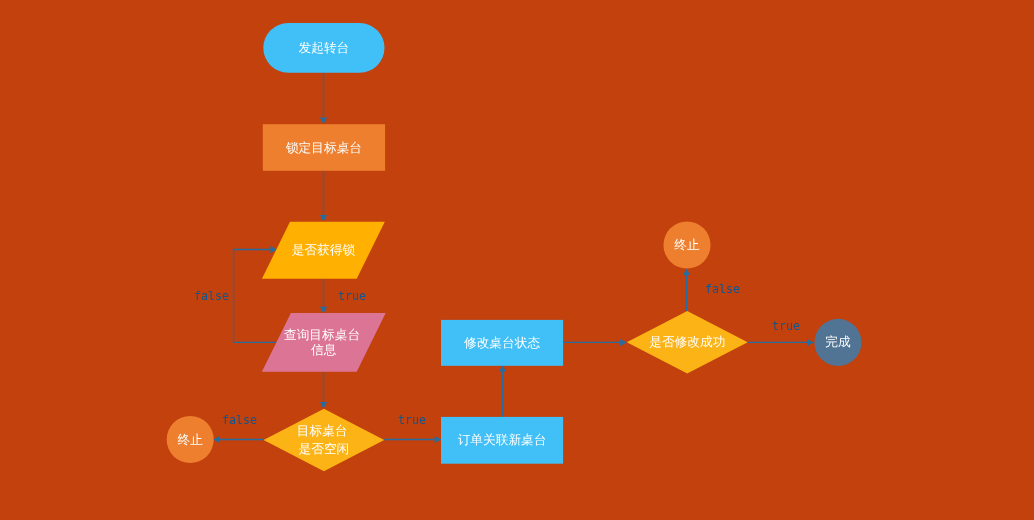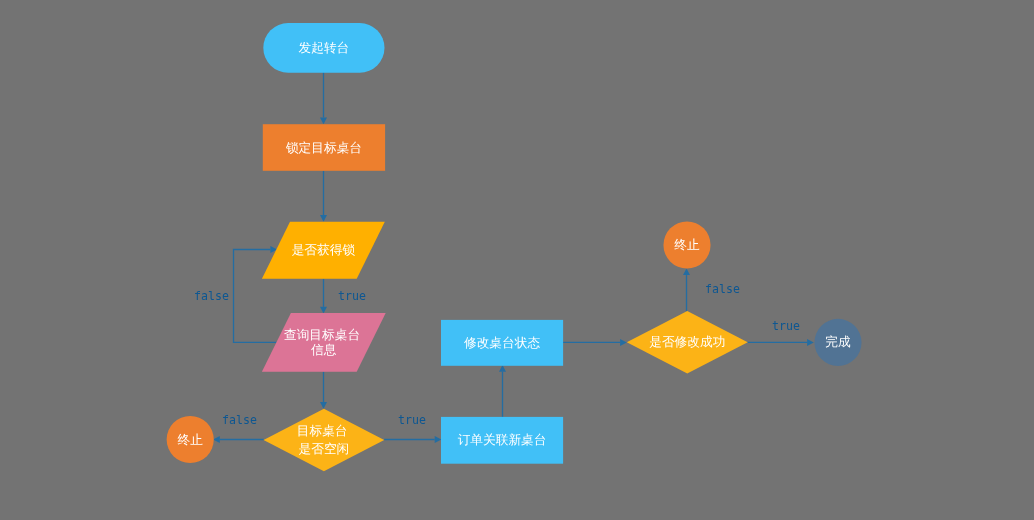--- a/index.html
+++ b/index.html
@@ -1,19 +1,19 @@
 <!DOCTYPE html>
 <html><head>
 <meta charset="utf-8">
 <style>
   html, body { margin:0; padding:0; background:#ffffff; }
   * { -webkit-font-smoothing:antialiased; -moz-osx-font-smoothing:grayscale; }
   body { width:1034px; height:520px; overflow:hidden;
          font-family:"Liberation Sans", sans-serif; }
-  #canvas { position:relative; width:1034px; height:520px; background:#737373; }
+  #canvas { position:relative; width:1034px; height:520px; background:#c2410c; }
   #flowchart { position:absolute; left:0; top:0; display:block; }
   .node-label { fill:#ffffff; font-family:"Liberation Sans", sans-serif;
                 font-size:12.7px; text-anchor:middle; }
   .edge-label { fill:#0d5792;
                 font-family:"DejaVu Sans Mono","Liberation Mono", monospace;
                 font-size:11.6px; }
   .conn { fill:none; stroke:#246da2; stroke-width:1.3;
           stroke-linecap:butt; stroke-linejoin:miter; }
   .head { fill:#246da2; stroke:none; }
 </style>

